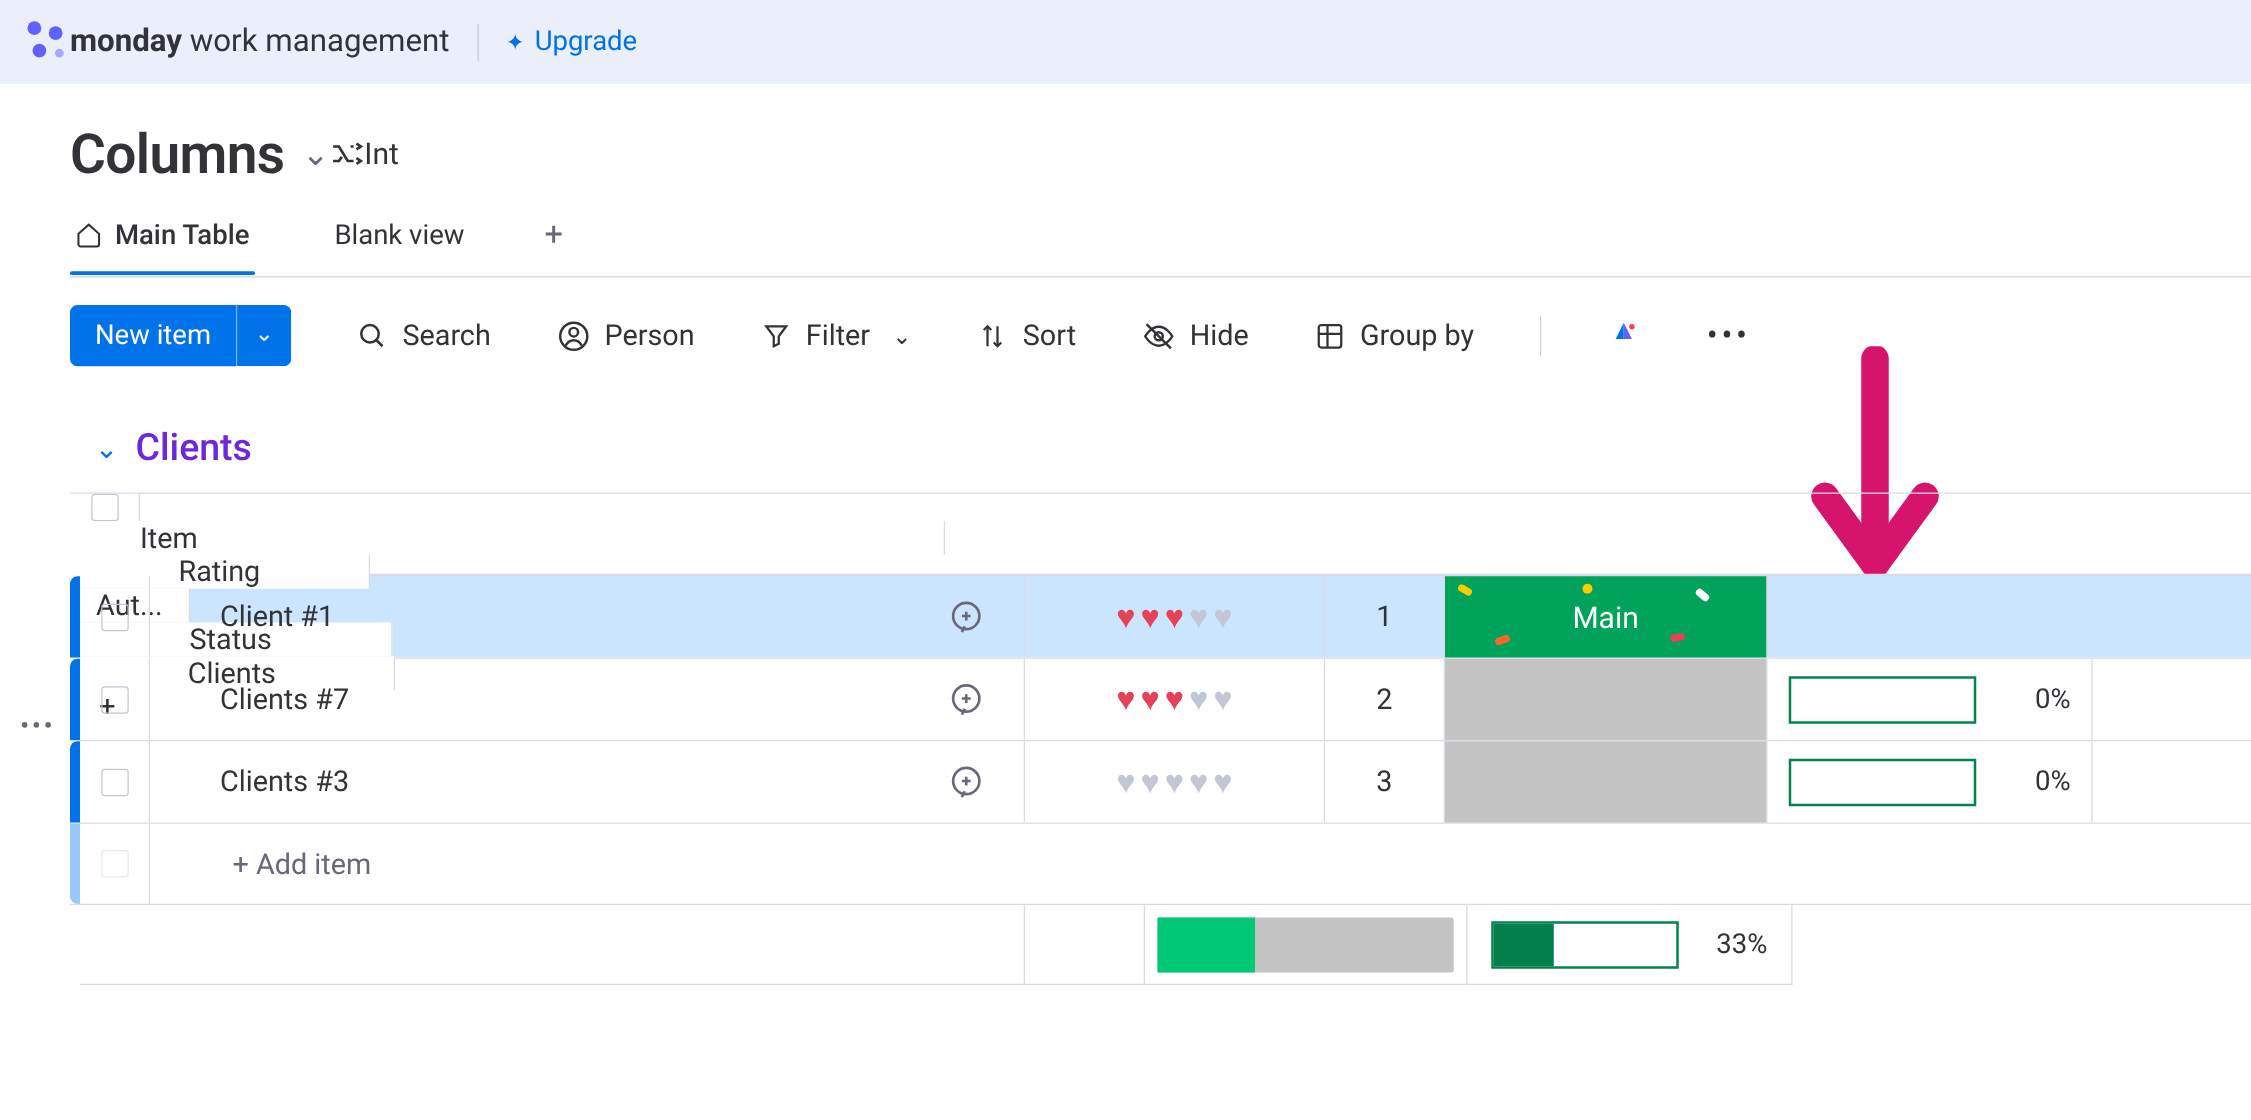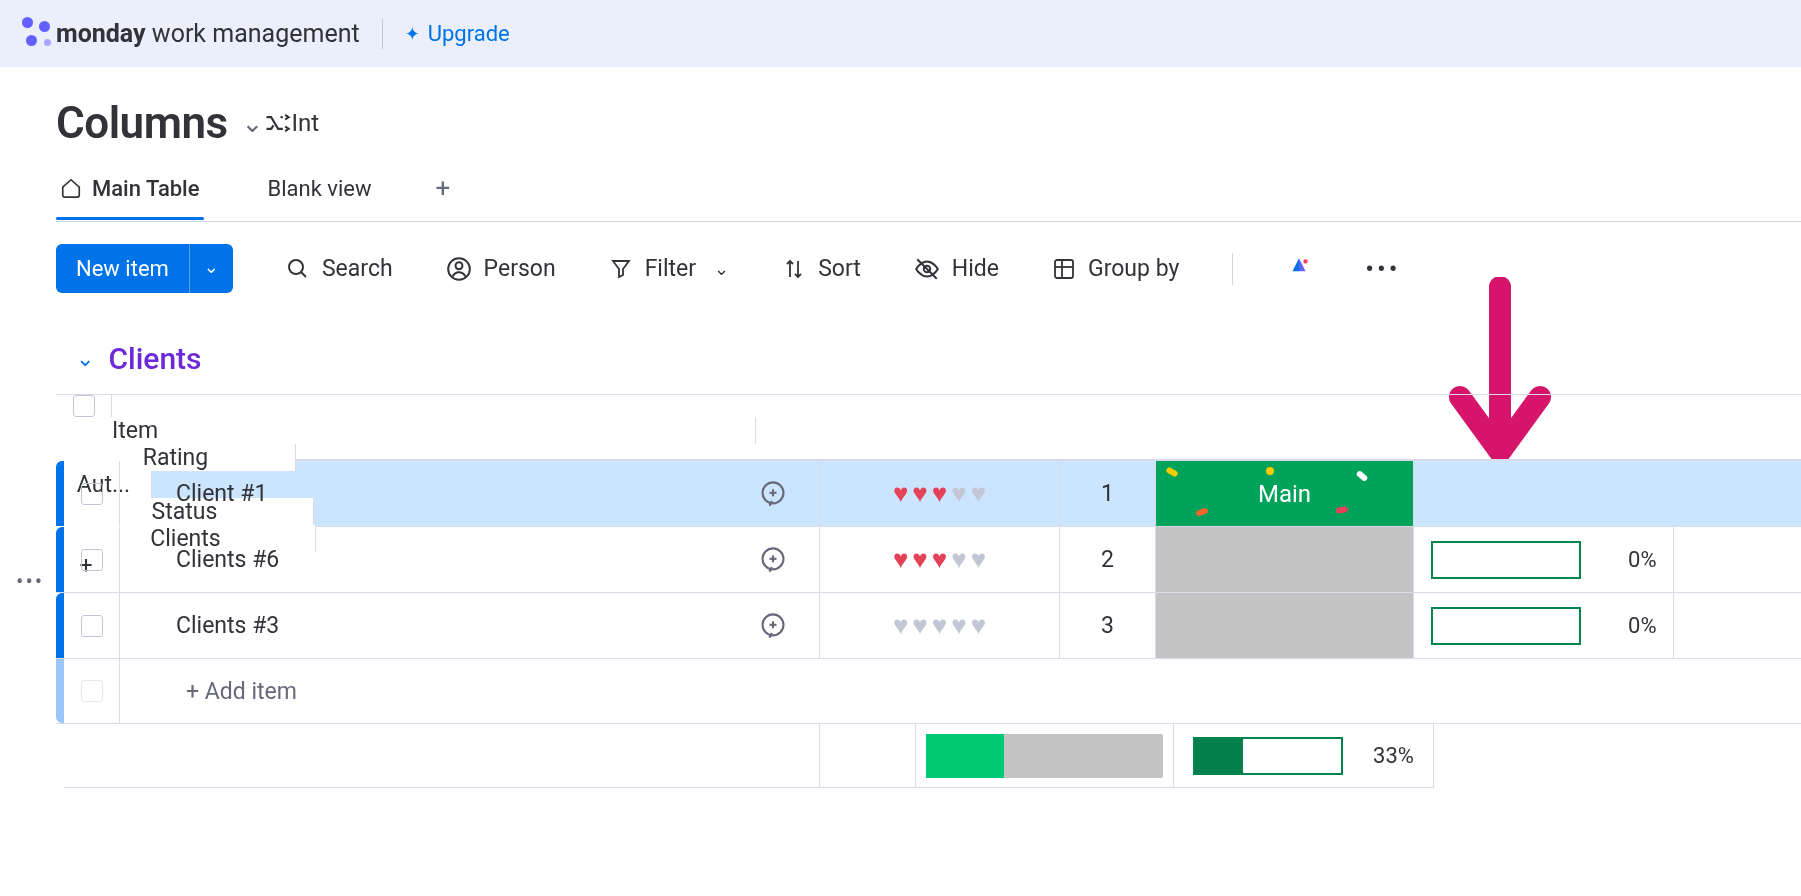--- a/index.html
+++ b/index.html
@@ -291,21 +291,21 @@
       </div>
       <div class="cell c-add"></div>
     </div>
 
     <div class="grow">
       <div class="color-bar"></div>
       <div class="cell c-check">
           <div class="cb"></div>
         </div>
       <div class="cell c-item">
-        <span>Clients #6</span>
+        <span>Clients #7</span>
         <span class="msg-ic">
           <svg width="28" height="28" viewBox="0 0 24 24" fill="none" stroke="#676879" stroke-width="1.8">
               <circle cx="12" cy="11" r="9"></circle>
               <path d="M9 22l2-4"></path>
               <path d="M12 8v6"></path>
               <path d="M9 11h6"></path>
             </svg>
         </span>
       </div>
       <div class="cell c-rating">

